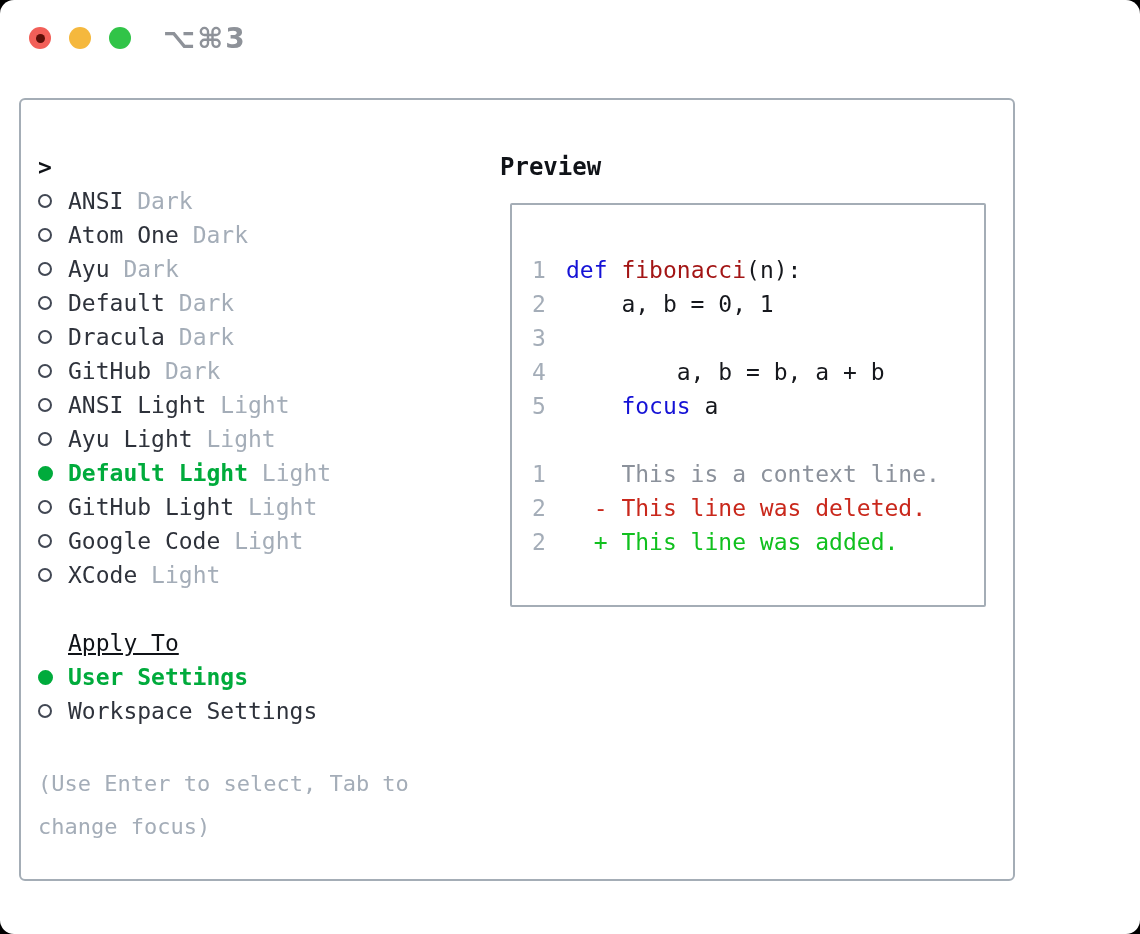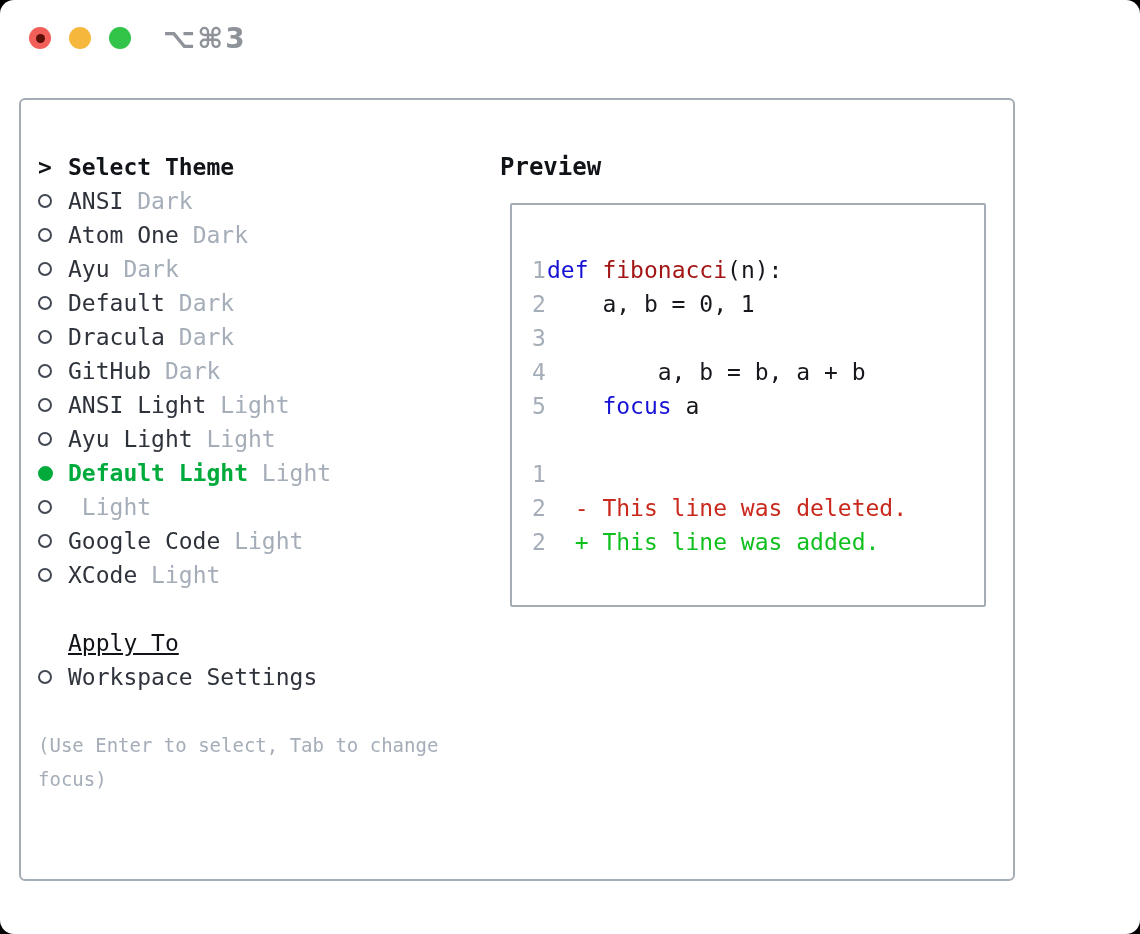--- a/index.html
+++ b/index.html
@@ -46,30 +46,30 @@
   .icon-col{width:30px;flex:none;display:flex;align-items:center;}
   .prompt{font-weight:bold;color:var(--heading-black);}
   .header-label{font-weight:bold;color:var(--heading-black);}
   .subheader-label{color:var(--heading-black);text-decoration:underline;}
   .radio{width:14px;height:14px;box-sizing:border-box;border:2px solid #424854;border-radius:50%;}
   .radio.filled{background:var(--accent-green);border-color:var(--accent-green);width:15px;height:15px;}
   .iname{color:var(--text-dark);}
   .row.selected .iname{color:var(--accent-green);font-weight:bold;}
   .variant{color:var(--muted-gray);margin-left:1ch;}
   .spacer{height:34px;}
-  .hint{color:var(--muted-gray);font-size:19px;line-height:34px;width:432px;}
+  .hint{color:var(--muted-gray);font-size:22px;line-height:43px;width:432px;}
 
   
   .preview-title{font-size:24px;font-weight:bold;color:var(--heading-black);
                  height:34px;line-height:34px;}
   .preview-box{margin-left:10px;margin-top:19px;width:476px;height:404px;box-sizing:border-box;
                border:2px solid var(--border-gray);border-radius:2px;padding:48px 0 0 20px;}
   .pline{display:flex;height:34px;line-height:34px;font-size:23px;}
   .lnum{color:var(--muted-gray);width:14px;flex:none;white-space:pre;}
-  .lcontent{margin-left:1px;white-space:pre;}
+  .lcontent{margin-left:20px;white-space:pre;}
   .tok-plain{color:#16181d;}
   .tok-keyword{color:var(--keyword-blue);}
   .tok-function{color:var(--function-red);}
   .tok-context{color:var(--context-gray);}
   .tok-deleted{color:var(--diff-deleted-red);}
   .tok-added{color:var(--diff-added-green);}
 </style>
 </head>
 <body>
 
@@ -81,45 +81,46 @@
       </span>
     <span class="tl yellow"></span>
     <span class="tl green"></span>
     <span class="window-title">⌥⌘3</span>
   </div>
 
   <div class="content-box">
 
     <div class="left-col">
       <div class="row">
-        <span class="icon-col prompt">&gt;</span><span class="header-label">Select Theme</span>
+        <span class="icon-col prompt">&gt;</span>
       </div>
 
       <div id="theme-list">
           <div class="row"><span class="icon-col"><span class="radio"></span></span><span class="iname">ANSI</span><span class="variant">Dark</span></div>
           <div class="row"><span class="icon-col"><span class="radio"></span></span><span class="iname">Atom One</span><span class="variant">Dark</span></div>
           <div class="row"><span class="icon-col"><span class="radio"></span></span><span class="iname">Ayu</span><span class="variant">Dark</span></div>
           <div class="row"><span class="icon-col"><span class="radio"></span></span><span class="iname">Default</span><span class="variant">Dark</span></div>
           <div class="row"><span class="icon-col"><span class="radio"></span></span><span class="iname">Dracula</span><span class="variant">Dark</span></div>
           <div class="row"><span class="icon-col"><span class="radio"></span></span><span class="iname">GitHub</span><span class="variant">Dark</span></div>
           <div class="row"><span class="icon-col"><span class="radio"></span></span><span class="iname">ANSI Light</span><span class="variant">Light</span></div>
           <div class="row"><span class="icon-col"><span class="radio"></span></span><span class="iname">Ayu Light</span><span class="variant">Light</span></div>
           <div class="row selected"><span class="icon-col"><span class="radio filled"></span></span><span class="iname">Default Light</span><span class="variant">Light</span></div>
-          <div class="row"><span class="icon-col"><span class="radio"></span></span><span class="variant">Light</span></div>
+          <div class="row"><span class="icon-col"><span class="radio"></span></span><span class="iname">GitHub Light</span><span class="variant">Light</span></div>
           <div class="row"><span class="icon-col"><span class="radio"></span></span><span class="iname">Google Code</span><span class="variant">Light</span></div>
           <div class="row"><span class="icon-col"><span class="radio"></span></span><span class="iname">XCode</span><span class="variant">Light</span></div>
         </div>
 
       <div class="spacer"></div>
 
       <div class="row">
         <span class="icon-col"></span><span class="subheader-label">Apply To</span>
       </div>
 
       <div id="apply-list">
+          <div class="row selected"><span class="icon-col"><span class="radio filled"></span></span><span class="iname">User Settings</span></div>
           <div class="row"><span class="icon-col"><span class="radio"></span></span><span class="iname">Workspace Settings</span></div>
         </div>
 
       <div class="spacer"></div>
 
       <div class="hint">(Use Enter to select, Tab to change focus)</div>
     </div>
 
     <div class="right-col">
       <div class="preview-title">Preview</div>
@@ -143,20 +144,21 @@
             <div class="pline">
               <span class="lnum">5</span>
               <span class="lcontent"><span class="tok-plain">    </span><span class="tok-keyword">focus</span><span class="tok-plain"> a</span></span>
             </div>
             <div class="pline">
               <span class="lnum"></span>
               <span class="lcontent"></span>
             </div>
             <div class="pline">
               <span class="lnum">1</span>
+              <span class="lcontent"><span class="tok-context">    This is a context line.</span></span>
             </div>
             <div class="pline">
               <span class="lnum">2</span>
               <span class="lcontent"><span class="tok-deleted">  - This line was deleted.</span></span>
             </div>
             <div class="pline">
               <span class="lnum">2</span>
               <span class="lcontent"><span class="tok-added">  + This line was added.</span></span>
             </div>
           </div>

